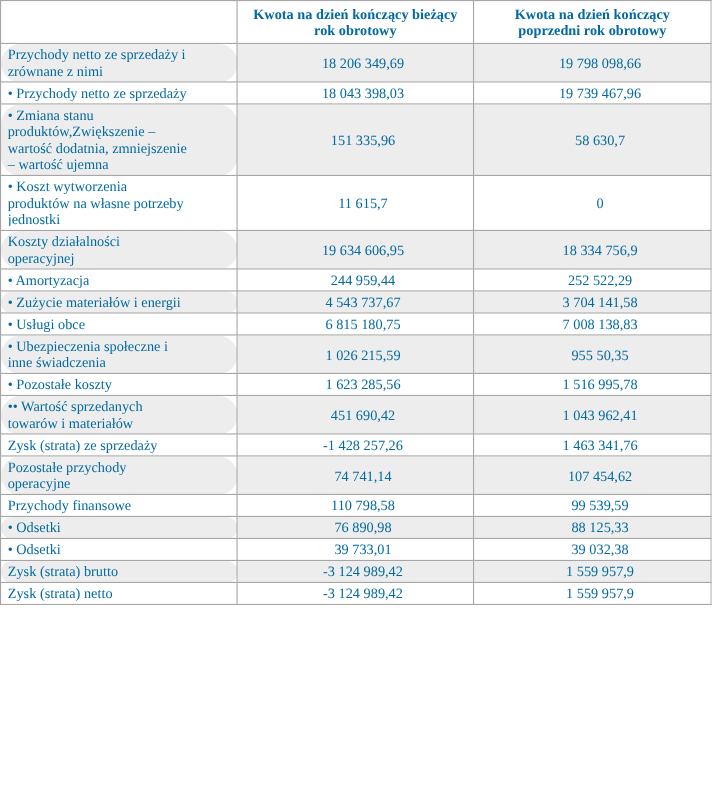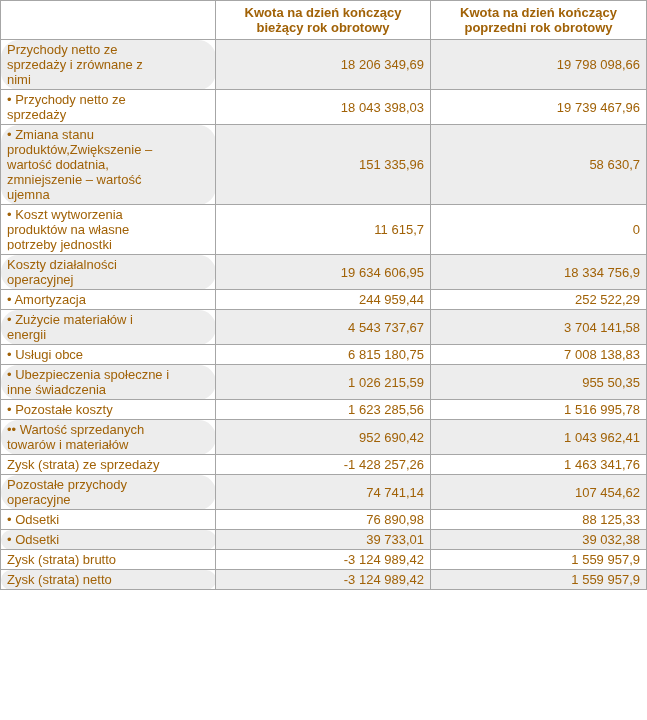--- a/index.html
+++ b/index.html
@@ -4,44 +4,44 @@
 <style>
   html, body {
     margin: 0;
     padding: 0;
     background: #ffffff;
   }
   .report-table {
     border-collapse: collapse;
     table-layout: fixed;
     width: 646px;
-    font-family: Liberation Sans, sans-serif;
+    font-family: Liberation Serif, serif;
     font-size: 13px;
     line-height: 15px;
-    color: #a16207;
+    color: #0369a1;
   }
   .report-table th,
   .report-table td {
     border: 1px solid #a6a6a6;
     vertical-align: middle;
     overflow: hidden;
   }
   .report-table thead th {
     font-weight: bold;
     text-align: center;
     padding: 4px 8px;
     background: #ffffff;
   }
   .report-table td.label-cell {
     text-align: left;
     padding: 2px 45px 2px 6px;
     border-radius: 18px;
   }
   .report-table td.value-cell {
-    text-align: right;
+    text-align: center;
     padding: 2px 6px 2px 20px;
     white-space: nowrap;
   }
   .report-table tbody tr:nth-child(odd) td {
     background: #ededed;
   }
   .report-table tbody tr:nth-child(even) td {
     background: #ffffff;
   }
 </style>
@@ -108,32 +108,37 @@
         <td class="value-cell">1 026 215,59</td>
         <td class="value-cell">955 50,35</td>
       </tr>
       <tr>
         <td class="label-cell">• Pozostałe koszty</td>
         <td class="value-cell">1 623 285,56</td>
         <td class="value-cell">1 516 995,78</td>
       </tr>
       <tr>
         <td class="label-cell">•• Wartość sprzedanych towarów i materiałów</td>
-        <td class="value-cell">952 690,42</td>
+        <td class="value-cell">451 690,42</td>
         <td class="value-cell">1 043 962,41</td>
       </tr>
       <tr>
         <td class="label-cell">Zysk (strata) ze sprzedaży</td>
         <td class="value-cell">-1 428 257,26</td>
         <td class="value-cell">1 463 341,76</td>
       </tr>
       <tr>
         <td class="label-cell">Pozostałe przychody operacyjne</td>
         <td class="value-cell">74 741,14</td>
         <td class="value-cell">107 454,62</td>
+      </tr>
+      <tr>
+        <td class="label-cell">Przychody finansowe</td>
+        <td class="value-cell">110 798,58</td>
+        <td class="value-cell">99 539,59</td>
       </tr>
       <tr>
         <td class="label-cell">• Odsetki</td>
         <td class="value-cell">76 890,98</td>
         <td class="value-cell">88 125,33</td>
       </tr>
       <tr>
         <td class="label-cell">• Odsetki</td>
         <td class="value-cell">39 733,01</td>
         <td class="value-cell">39 032,38</td>

